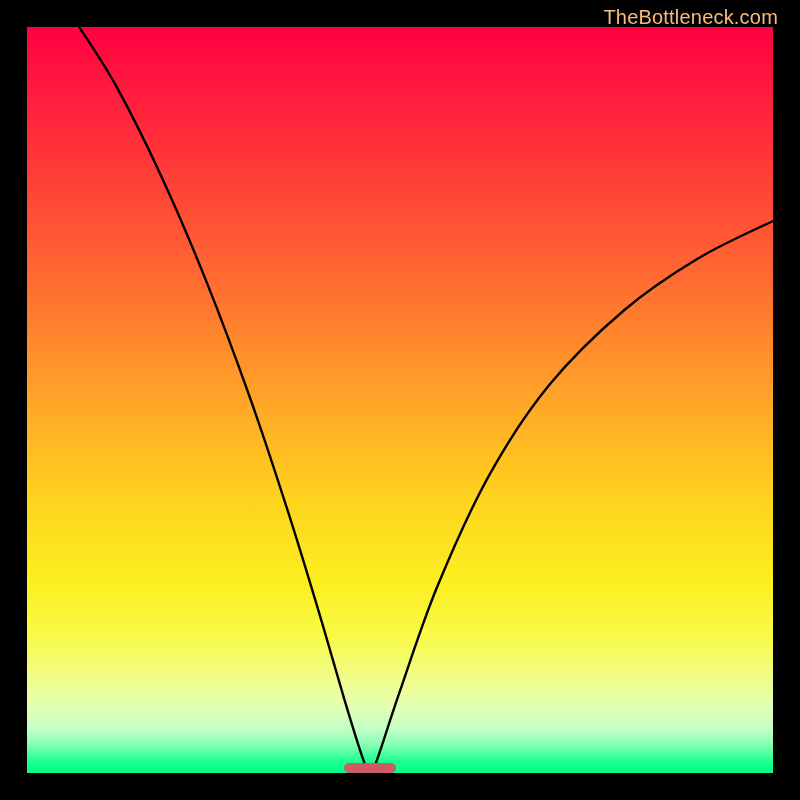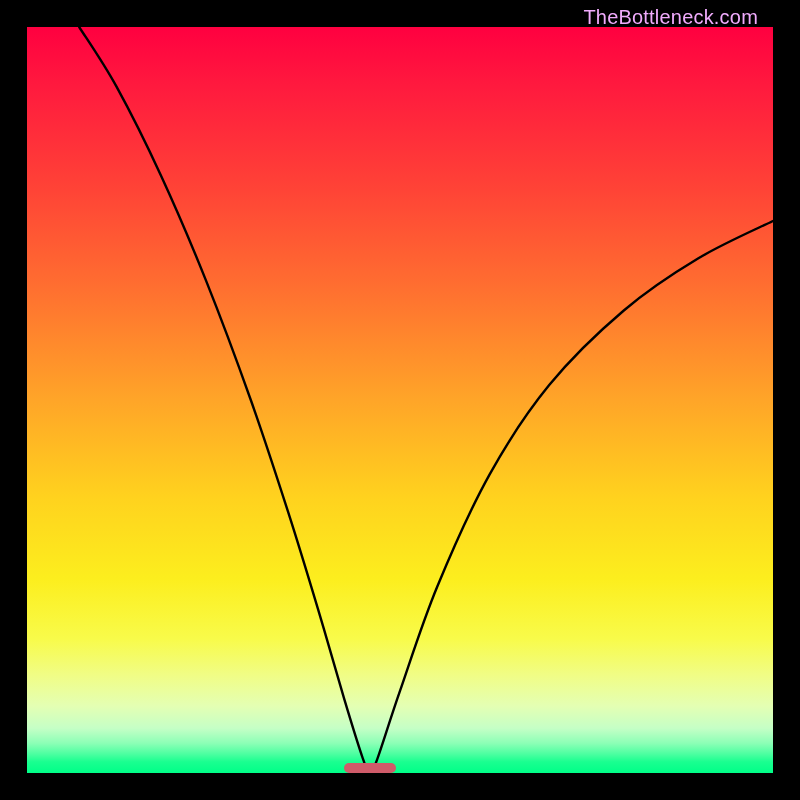--- a/index.html
+++ b/index.html
@@ -36,22 +36,22 @@
       #e4ffb3 91%,
       #c5ffc6 94%,
       #8cffb6 96%,
       #4affa0 97.5%,
       #1aff90 98.5%,
       #00ff88 100%);
   }
   .watermark {
     position: absolute;
     top: 6px;
-    right: 42px;
-    color: #f0abfc;
+    right: 22px;
+    color: #fdba74;
     font-size: 20px;
     letter-spacing: 0.2px;
     font-weight: 400;
   }
   svg.curve {
     position: absolute;
     left: 0;
     top: 0;
     width: 746px;
     height: 746px;

